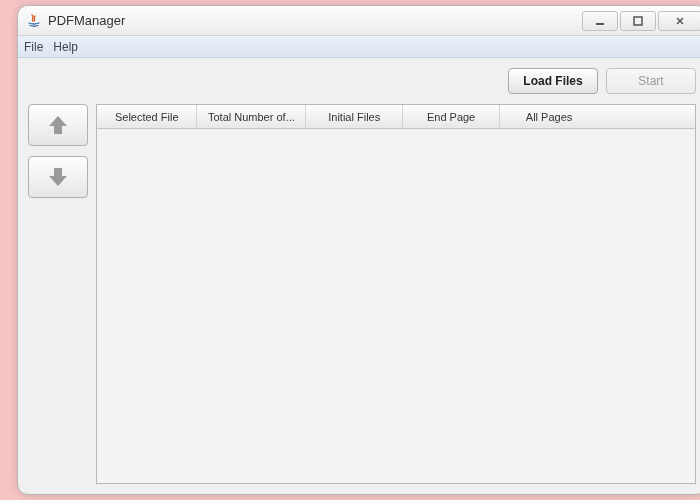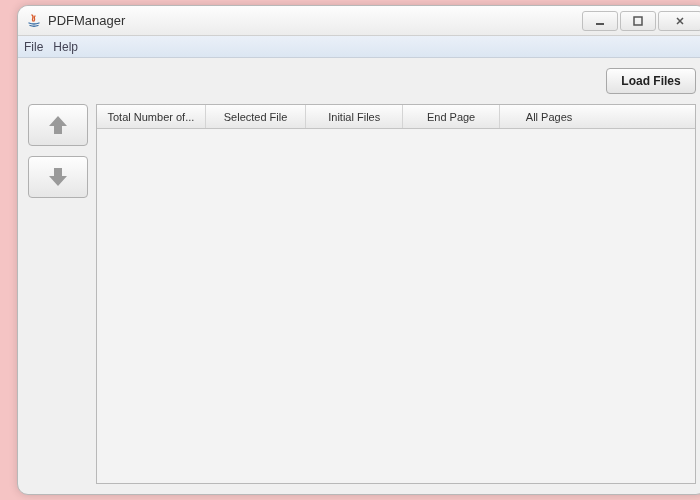--- a/index.html
+++ b/index.html
@@ -179,40 +179,41 @@
   </div>
 
   <div class="menubar">
     <span>File</span>
     <span>Help</span>
   </div>
 
   <div class="content">
     <div class="button-row">
       <div class="btn">Load Files</div>
+      <div class="btn disabled">Start</div>
     </div>
 
     <div class="main-area">
       <div class="arrow-col">
         <div class="arrow-btn">
           <svg width="26" height="26" viewBox="0 0 26 26">
             <path d="M13 4 L22 14 L17 14 L17 22 L9 22 L9 14 L4 14 Z" fill="#9a9a9a"></path>
           </svg>
         </div>
         <div class="arrow-btn">
           <svg width="26" height="26" viewBox="0 0 26 26">
             <path d="M13 22 L22 12 L17 12 L17 4 L9 4 L9 12 L4 12 Z" fill="#9a9a9a"></path>
           </svg>
         </div>
       </div>
 
       <div class="table-wrap">
         <div class="thead">
+          <div class="th" style="width:16.8%">Selected File</div>
           <div class="th" style="width:18.2%">Total Number of...</div>
-          <div class="th" style="width:16.8%">Selected File</div>
           <div class="th" style="width:16.2%">Initial Files</div>
           <div class="th" style="width:16.2%">End Page</div>
           <div class="th" style="width:16.4%">All Pages</div>
         </div>
         <div class="tbody"></div>
       </div>
     </div>
   </div>
 </div>
 

